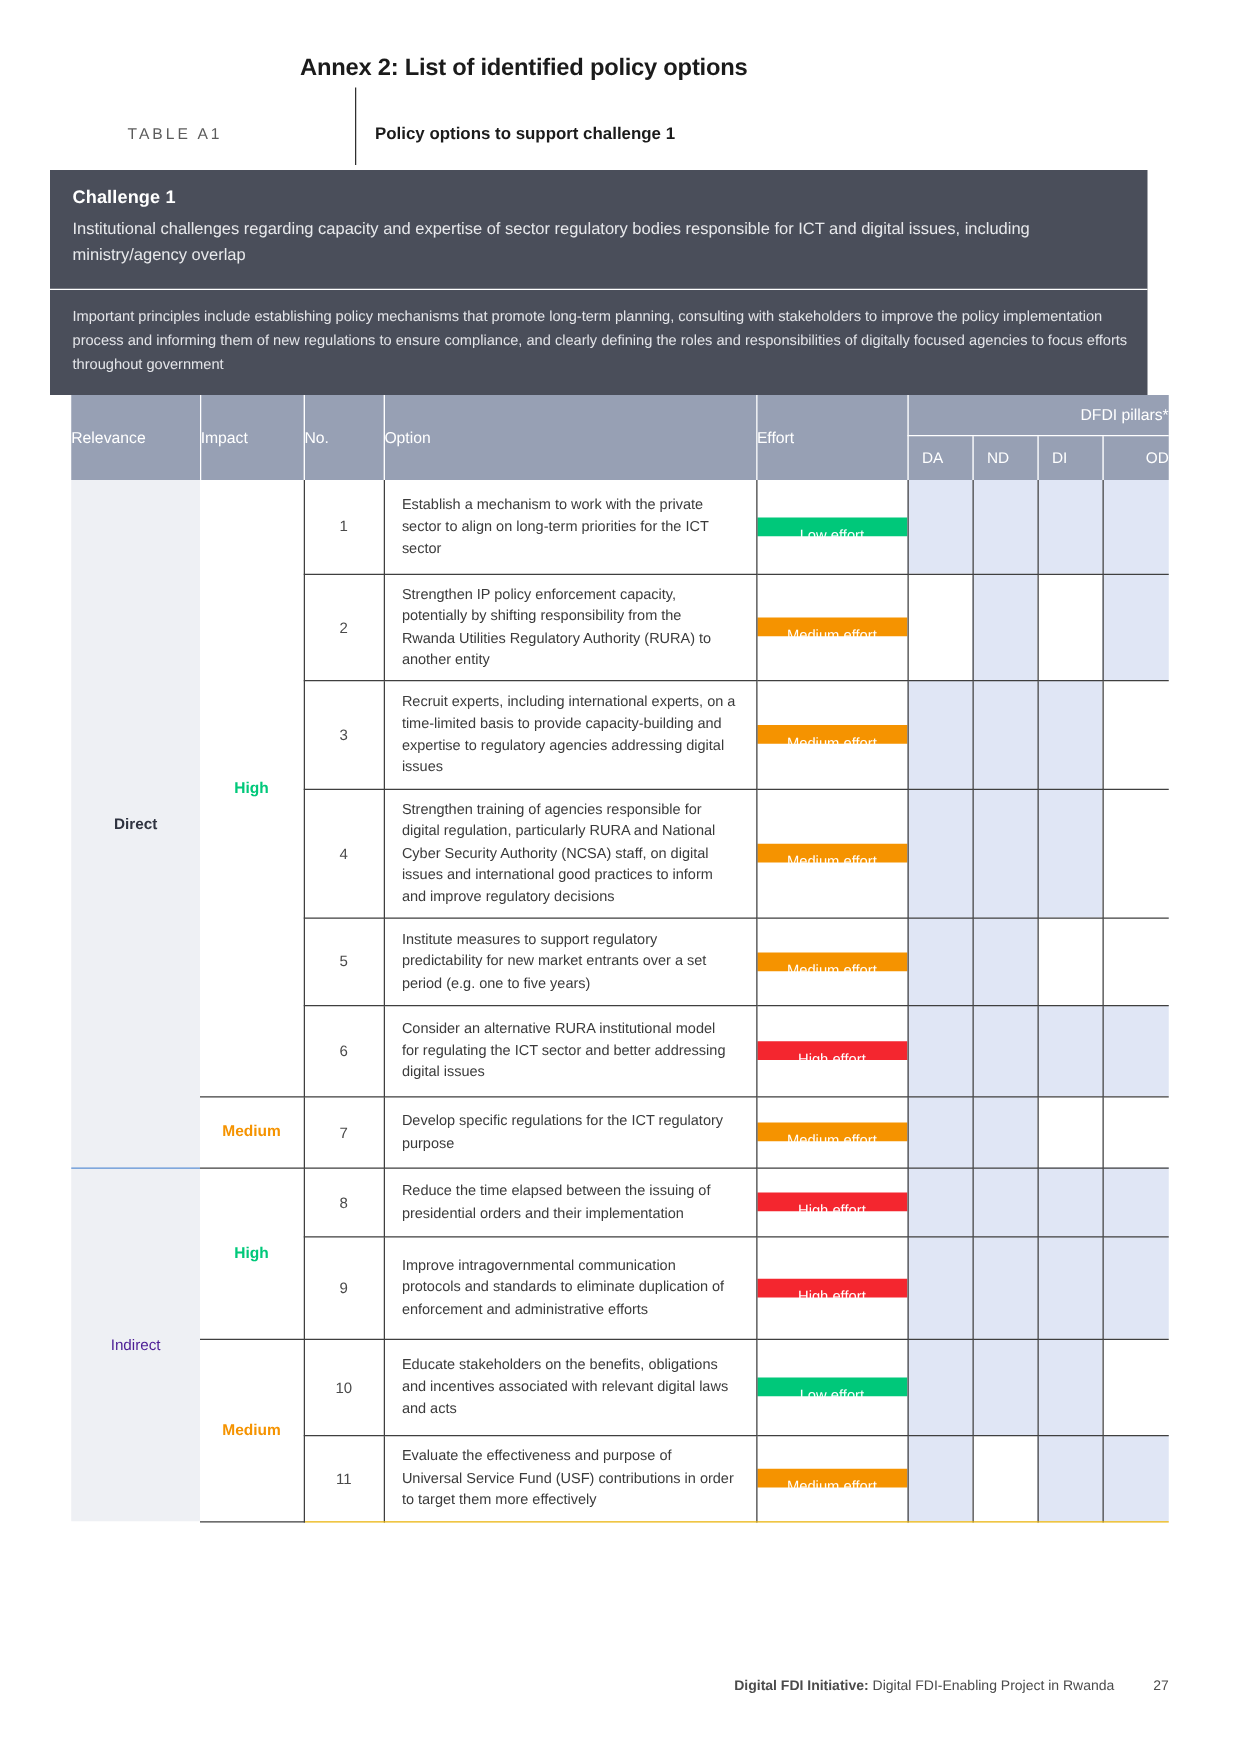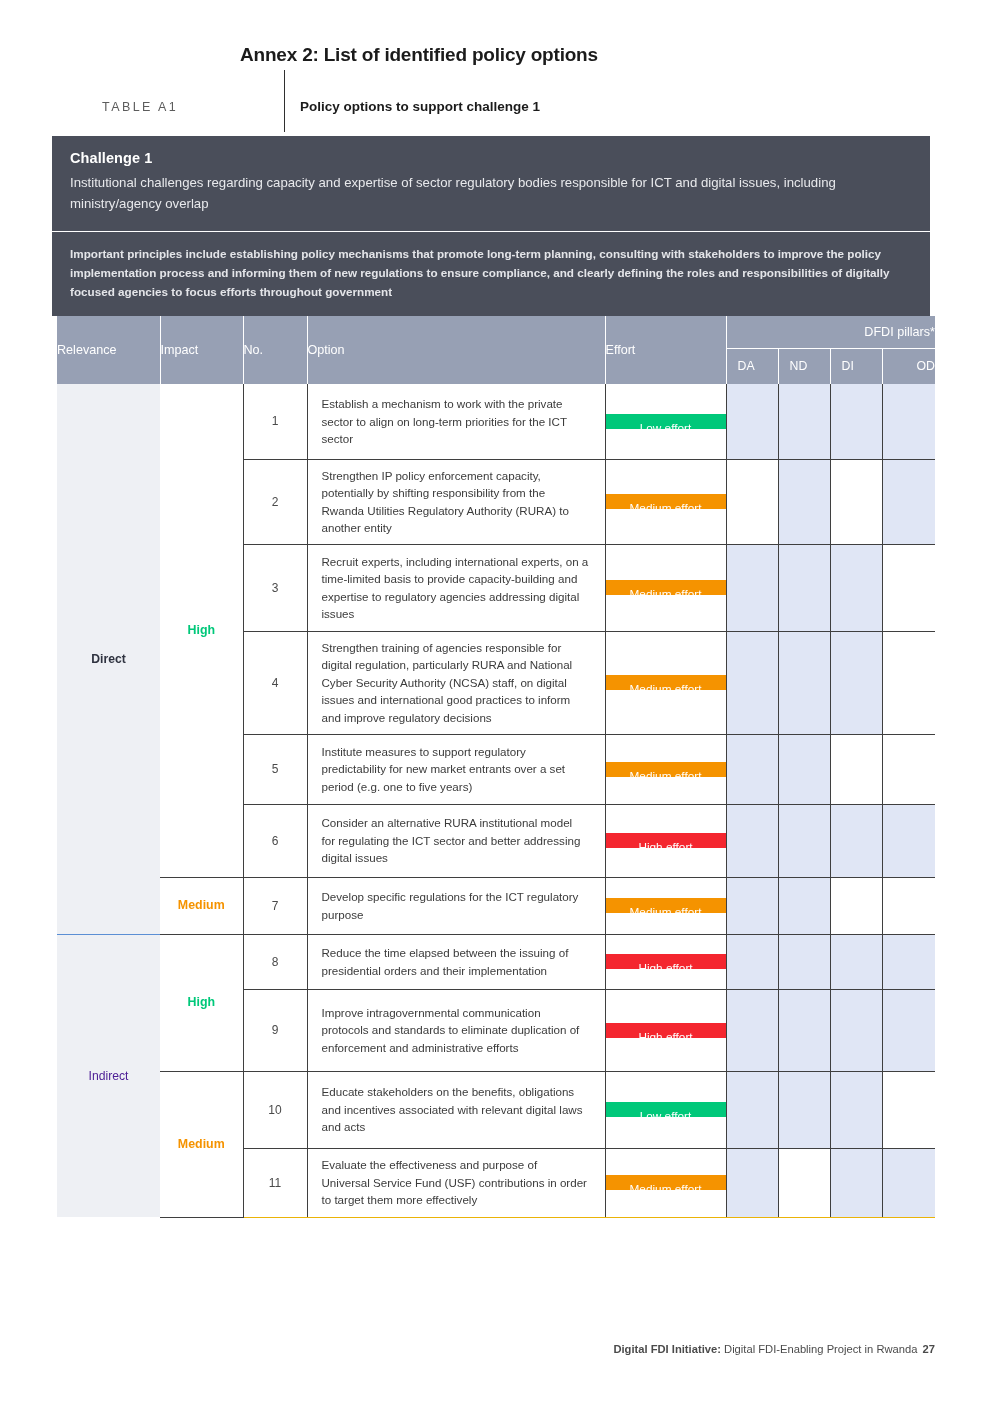--- a/index.html
+++ b/index.html
@@ -62,21 +62,21 @@
     left: 240px;
     top: 3px;
     font-size: 13.5px;
     font-weight: bold;
     color: #1b1b1b;
   }
 
   
   .challenge-banner {
     position: absolute;
-    left: 52px;
+    left: 40px;
     top: 136px;
     width: 878px;
     background: #4a4e5a;
     color: #ffffff;
     box-sizing: border-box;
   }
   .challenge-top {
     padding: 14px 18px 16px 18px;
     border-bottom: 1px solid #ffffff;
   }
@@ -90,21 +90,21 @@
     font-size: 13.2px;
     line-height: 1.58;
     color: #e8e9ec;
     font-weight: 300;
   }
   .challenge-principles {
     padding: 13px 2px 14px 18px;
     font-size: 11.7px;
     line-height: 1.62;
     color: #e4e5e9;
-    font-weight: 700;
+    font-weight: 400;
   }
 
   
   .policy-table {
     position: absolute;
     left: 57px;
     width: 878px;
     border-collapse: collapse;
     table-layout: fixed;
   }
@@ -227,21 +227,21 @@
   }
   .page-footer {
     position: absolute;
     right: 57px;
     top: 1343px;
     font-size: 11.2px;
     color: #4b4b4b;
     white-space: nowrap;
   }
   .page-footer .strong { font-weight: bold; }
-  .page-footer .pg { font-weight: bold; margin-left: 2px; }
+  .page-footer .pg { font-weight: normal; margin-left: 28px; }
 </style>
 </head>
 <body>
 
 <div class="page">
 
   <div class="annex-title">Annex 2: List of identified policy options</div>
 
   <div class="table-label-row">
     <div class="label-rule"></div>

